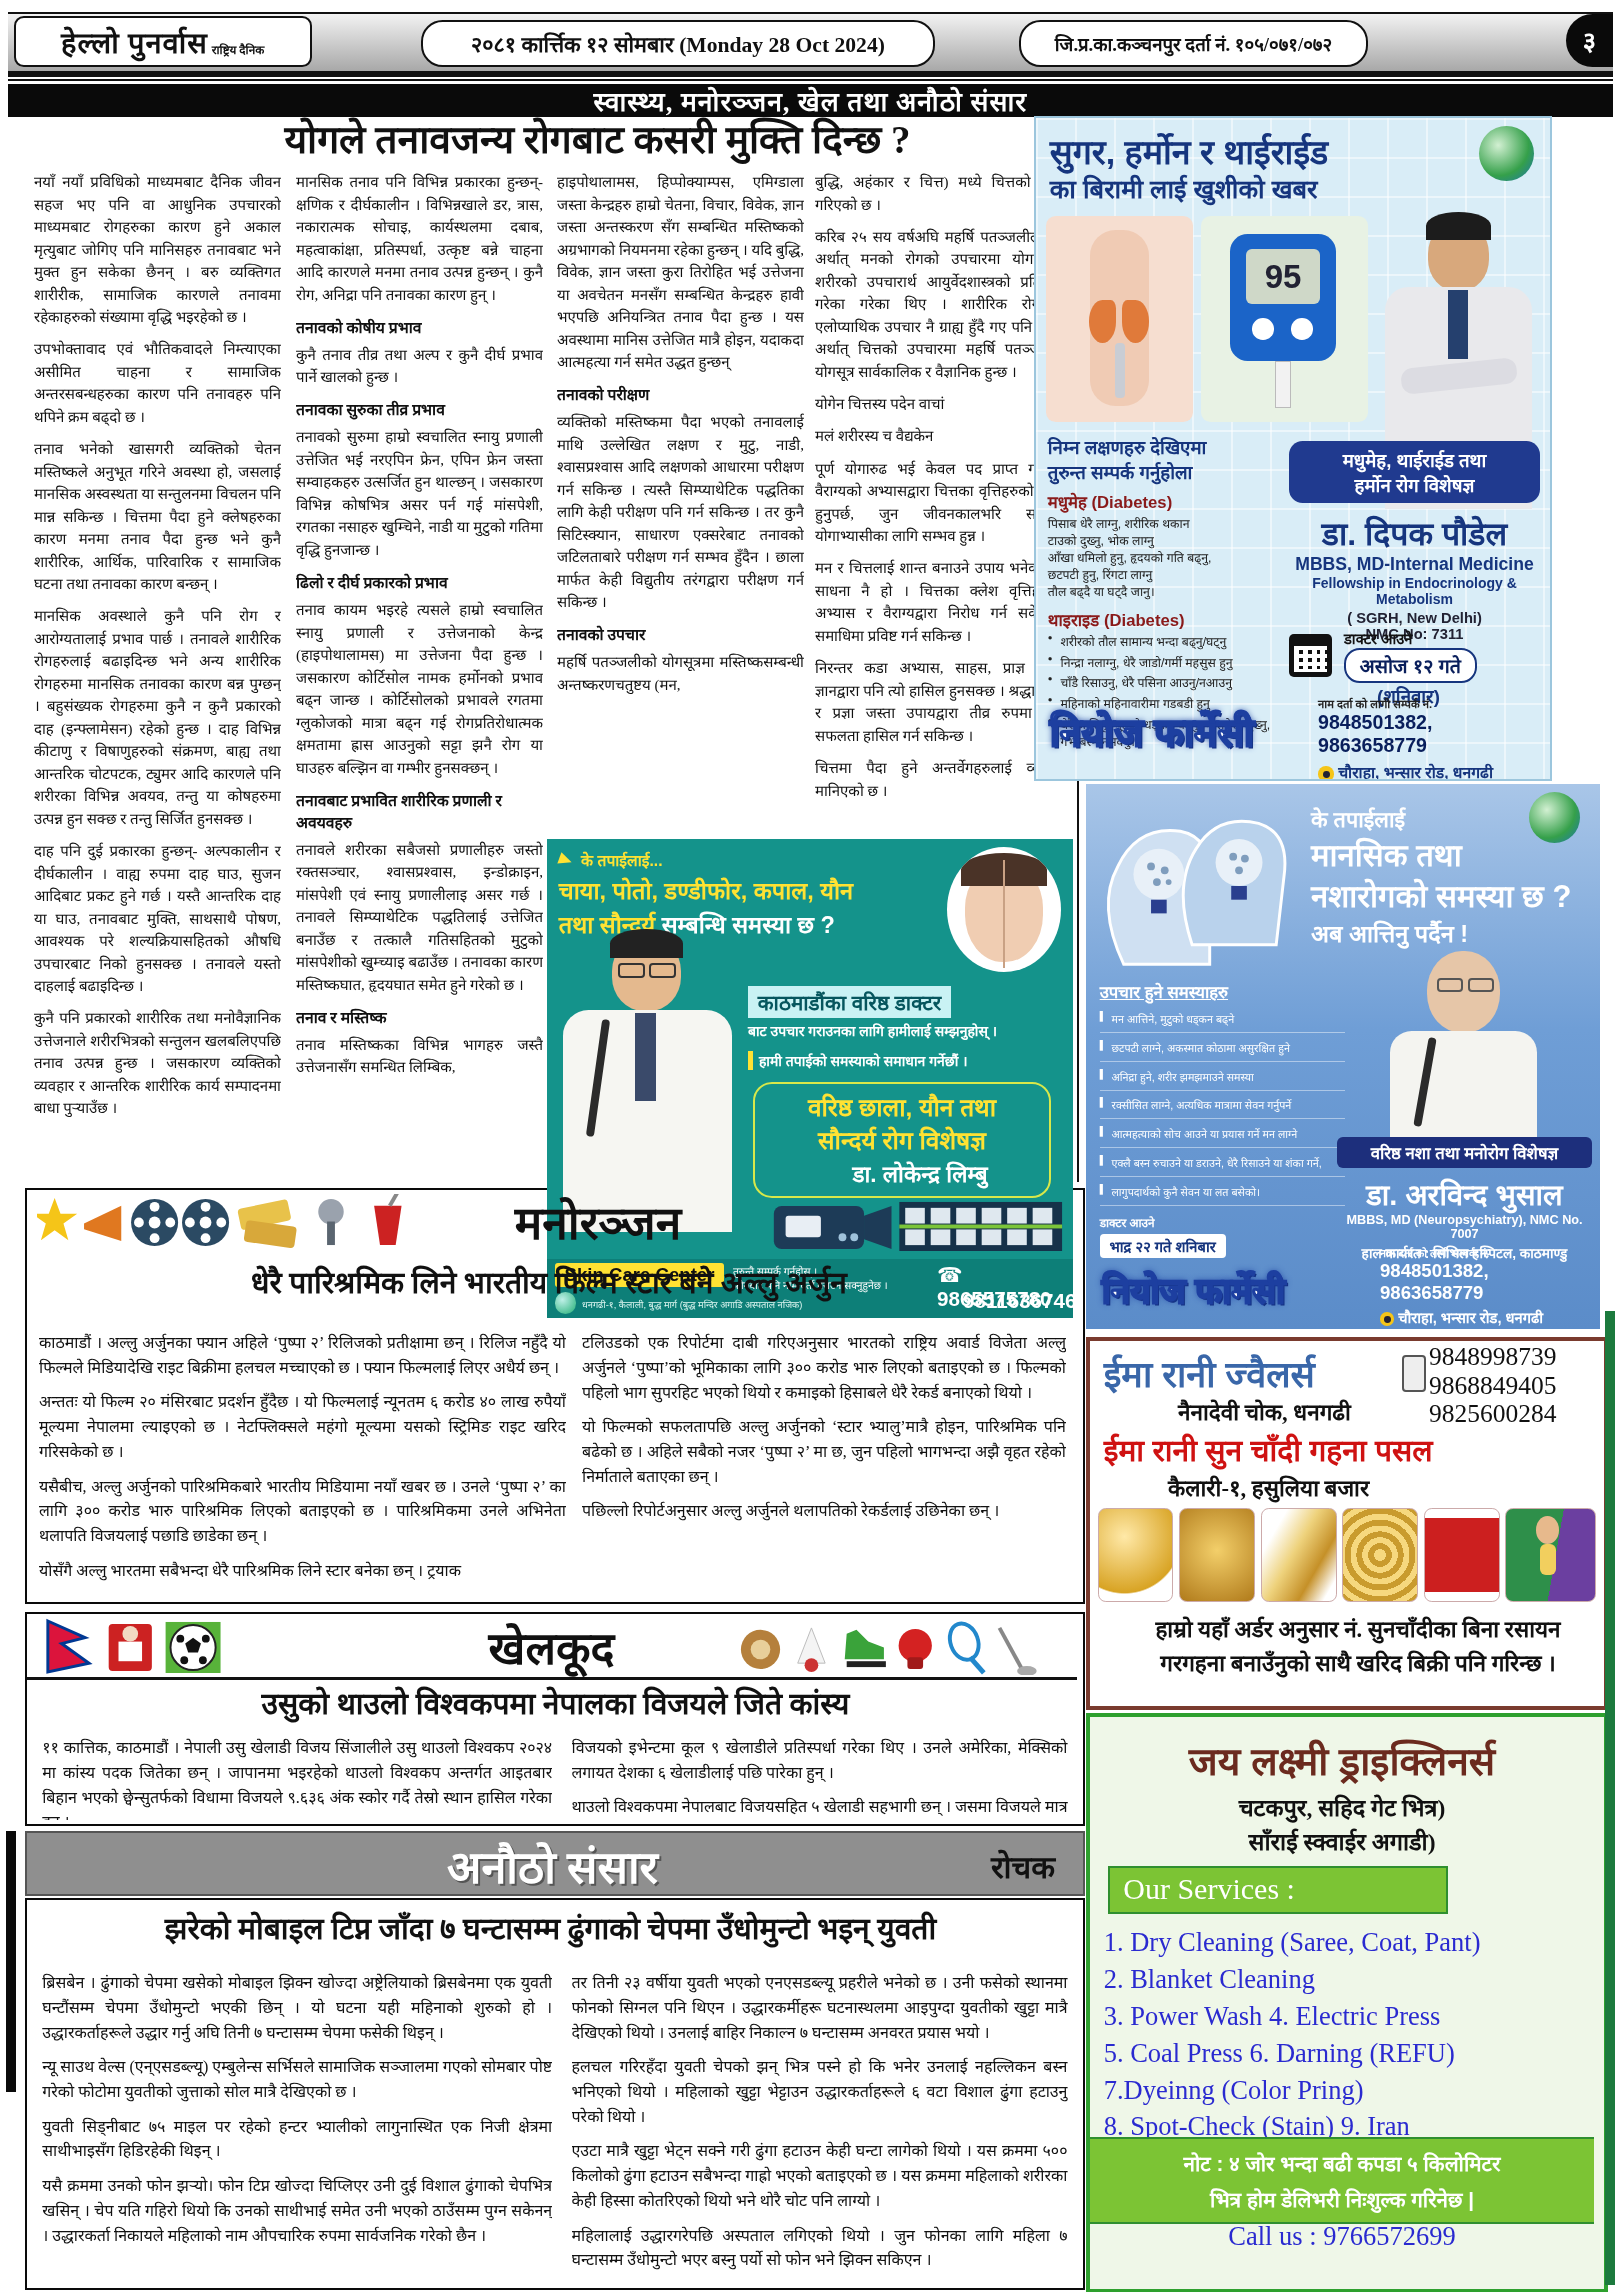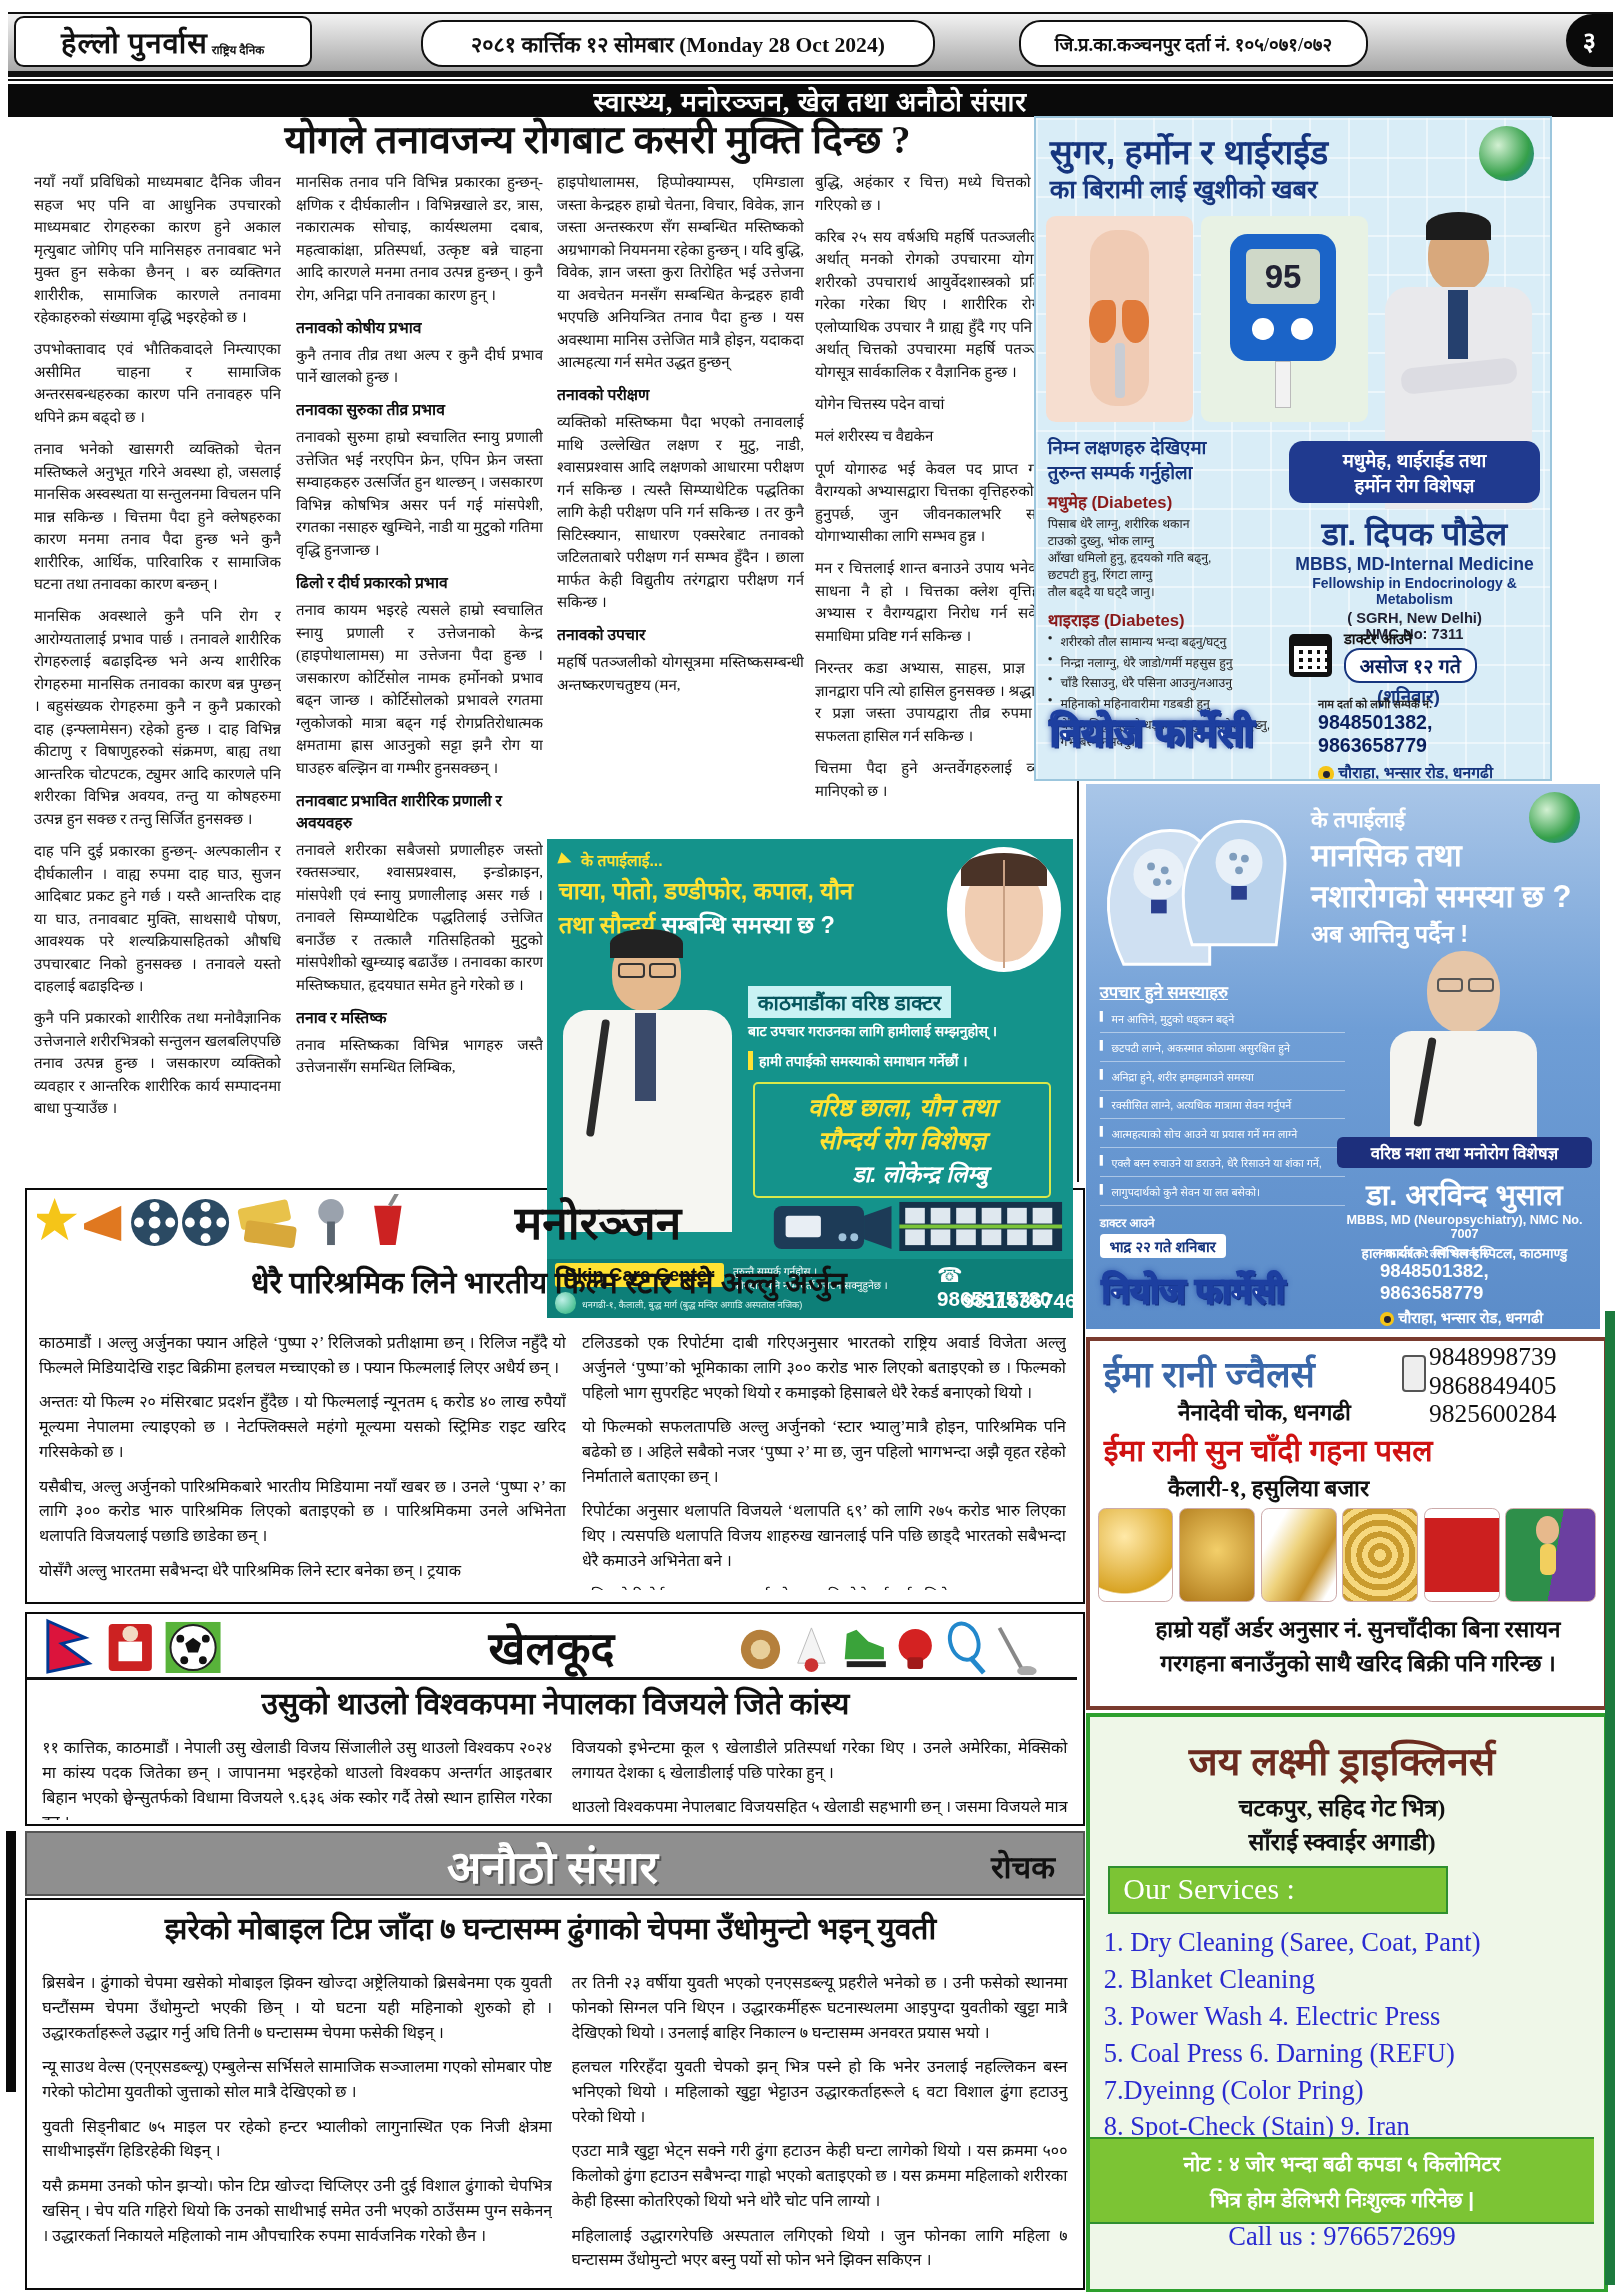--- a/index.html
+++ b/index.html
@@ -124,21 +124,21 @@
       <div class="abs" style="left:55px;top:-7.8px;width:73px;height:29px;background:#222;border-radius:50% 50% 0 0;"></div>
       <div class="abs" style="left:63px;top:25.5px;width:23.5px;height:11.8px;border:2.9px solid #333;border-radius:3.9px;"></div>
       <div class="abs" style="left:94px;top:25.5px;width:23.5px;height:11.8px;border:2.9px solid #333;border-radius:3.9px;"></div>
       <div class="abs" style="left:7.8px;top:73px;width:169px;height:222px;background:#f6f6f2;border-radius:25.5px 25.5px 0 0;"></div>
       <div class="abs" style="left:80px;top:76px;width:21.6px;height:88px;background:#3a4a6a;"></div>
       <div class="abs" style="left:39px;top:82px;width:7.8px;height:118px;background:#2b2b2b;border-radius:3.9px;transform:rotate(8deg);"></div>
     </div>
     <div class="abs" style="left:201px;top:147px;background:#c9f2f4;color:#06565e;font-weight:800;font-size:20.6px;padding:2px 9.8px;">काठमाडौंका वरिष्ठ डाक्टर</div>
     <div class="abs" style="left:201px;top:182px;color:#fff;font-size:14px;font-weight:700;width:314px;">बाट उपचार गराउनका लागि हामीलाई सम्झनुहोस् ।</div>
     <div class="abs" style="left:201px;top:212px;color:#fff;font-size:14px;font-weight:700;width:314px;border-left:5.9px solid #ffe233;padding-left:5.9px;">हामी तपाईको समस्याको समाधान गर्नेछौं ।</div>
-    <div class="abs" style="left:206px;top:243px;width:294px;height:106px;border:2.9px solid #d8e84a;border-radius:5px;text-align:center;padding-top:5.9px;font-style:italic;">
+    <div class="abs" style="left:206px;top:243px;width:294px;height:106px;border:2.9px solid #d8e84a;border-radius:19px;text-align:center;padding-top:5.9px;">
       <div style="color:#ffe233;font-size:24.5px;font-weight:800;">वरिष्ठ छाला, यौन तथा</div>
       <div style="color:#ffe233;font-size:24.5px;font-weight:800;">सौन्दर्य रोग विशेषज्ञ</div>
       <div style="color:#fff;font-size:22.5px;font-weight:800;margin-top:2px;margin-left:36px;">डा. लोकेन्द्र लिम्बु</div>
     </div>
 
     <div class="abs" style="left:0;top:420px;width:526px;height:60px;background:#0d7f78;">
       <div class="abs" style="left:7.8px;top:3.9px;background:#ffe233;color:#111;font-weight:800;font-size:18.6px;padding:1px 9.8px;border-radius:2.9px;">Skin Care Center</div>
       <div class="abs" style="left:186px;top:4.9px;color:#fff;font-size:10.3px;">तुरुन्तै सम्पर्क गर्नुहोस् ।</div>
       <div class="abs" style="left:186px;top:18.6px;color:#fff;font-size:10.3px;">फोनबाट पनि नाम दर्ता गराउन सक्नुहुनेछ ।</div>
       <div class="abs" style="left:7.8px;top:33px;width:21.6px;height:21.6px;border-radius:50%;background:radial-gradient(circle at 35% 35%,#bff0e8,#1fae74);"></div>
@@ -200,21 +200,20 @@
   <div class="abs headline" style="left:59px;top:1266px;width:980px;font-size:30px;z-index:8;">धेरै पारिश्रमिक लिने भारतीय फिल्म स्टार बने अल्लु अर्जुन</div>
   <div class="abs body2" style="left:39px;top:1331px;width:527px;height:259px;overflow:hidden;z-index:3;">
       <p class="">काठमाडौं । अल्लु अर्जुनका फ्यान अहिले ‘पुष्पा २’ रिलिजको प्रतीक्षामा छन् । रिलिज नहुँदै यो फिल्मले मिडियादेखि राइट बिक्रीमा हलचल मच्चाएको छ । फ्यान फिल्मलाई लिएर अधैर्य छन् ।</p>
       <p class="">अन्ततः यो फिल्म २० मंसिरबाट प्रदर्शन हुँदैछ । यो फिल्मलाई न्यूनतम ६ करोड ४० लाख रुपैयाँ मूल्यमा नेपालमा ल्याइएको छ । नेटफ्लिक्सले महंगो मूल्यमा यसको स्ट्रिमिङ राइट खरिद गरिसकेको छ ।</p>
       <p class="">यसैबीच, अल्लु अर्जुनको पारिश्रमिकबारे भारतीय मिडियामा नयाँ खबर छ । उनले ‘पुष्पा २’ का लागि ३०० करोड भारु पारिश्रमिक लिएको बताइएको छ । पारिश्रमिकमा उनले अभिनेता थलापति विजयलाई पछाडि छाडेका छन् ।</p>
       <p class="">योसँगै अल्लु भारतमा सबैभन्दा धेरै पारिश्रमिक लिने स्टार बनेका छन् । ट्रयाक</p>
     </div>
   <div class="abs body2" style="left:582px;top:1331px;width:484px;height:259px;overflow:hidden;z-index:3;">
       <p class="">टलिउडको एक रिपोर्टमा दाबी गरिएअनुसार भारतको राष्ट्रिय अवार्ड विजेता अल्लु अर्जुनले ‘पुष्पा’को भूमिकाका लागि ३०० करोड भारु लिएको बताइएको छ । फिल्मको पहिलो भाग सुपरहिट भएको थियो र कमाइको हिसाबले धेरै रेकर्ड बनाएको थियो ।</p>
       <p class="">यो फिल्मको सफलतापछि अल्लु अर्जुनको ‘स्टार भ्यालु’मात्रै होइन, पारिश्रमिक पनि बढेको छ । अहिले सबैको नजर ‘पुष्पा २’ मा छ, जुन पहिलो भागभन्दा अझै वृहत रहेको निर्माताले बताएका छन् ।</p>
-      <p class="">रिपोर्टका अनुसार थलापति विजयले ‘थलापति ६९’ को लागि २७५ करोड भारु लिएका थिए । त्यसपछि थलापति विजय शाहरुख खानलाई पनि पछि छाड्दै भारतको सबैभन्दा धेरै कमाउने अभिनेता बने ।</p>
       <p class="">पछिल्लो रिपोर्टअनुसार अल्लु अर्जुनले थलापतिको रेकर्डलाई उछिनेका छन् ।</p>
     </div>
 
   <div class="abs sec-box" style="left:24.5px;top:1612px;width:1056px;height:210px;background:#fff;">
     <div class="abs" style="left:0;top:63px;width:1050px;height:2.9px;background:#111;"></div>
     <svg class="abs" style="left:13.7px;top:3.9px;" width="314" height="57" viewBox="0 0 320 58">
       <path d="M8,3 L46,20 L22,26 L50,46 L8,55 Z" fill="#dc143c" stroke="#003893" stroke-width="3"></path>
       <rect x="70" y="6" width="44" height="48" fill="#c22" rx="4"></rect>
       <circle cx="92" cy="16" r="8" fill="#f2d9c2"></circle>
         <rect x="80" y="24" width="24" height="20" fill="#fff"></rect>

